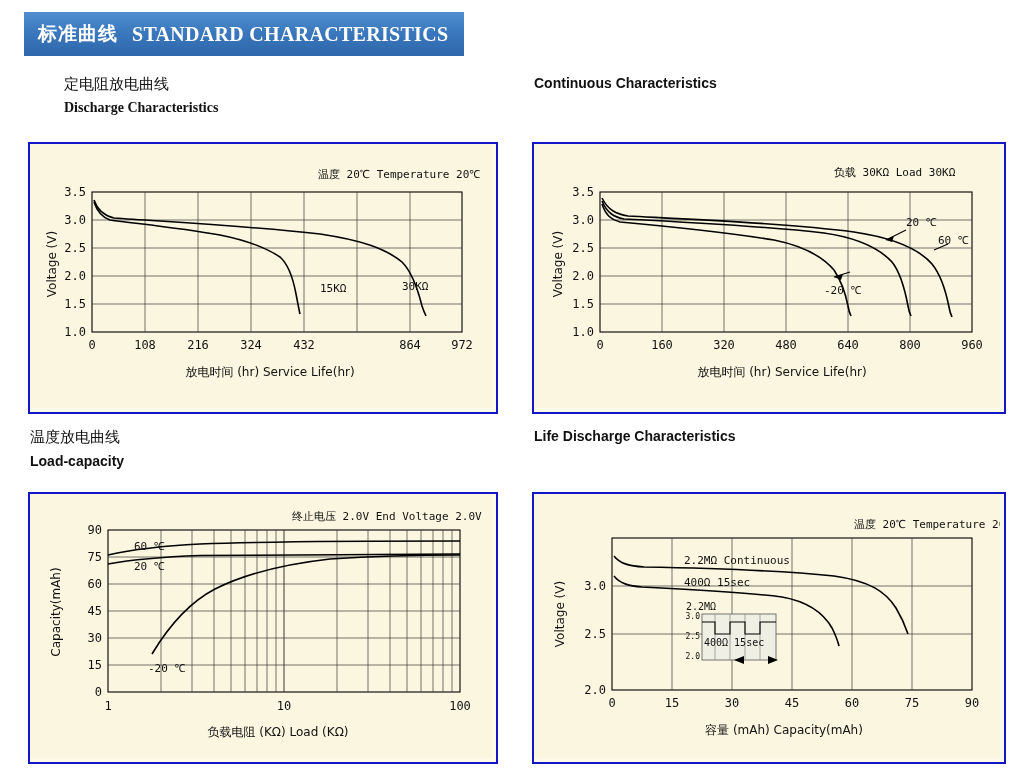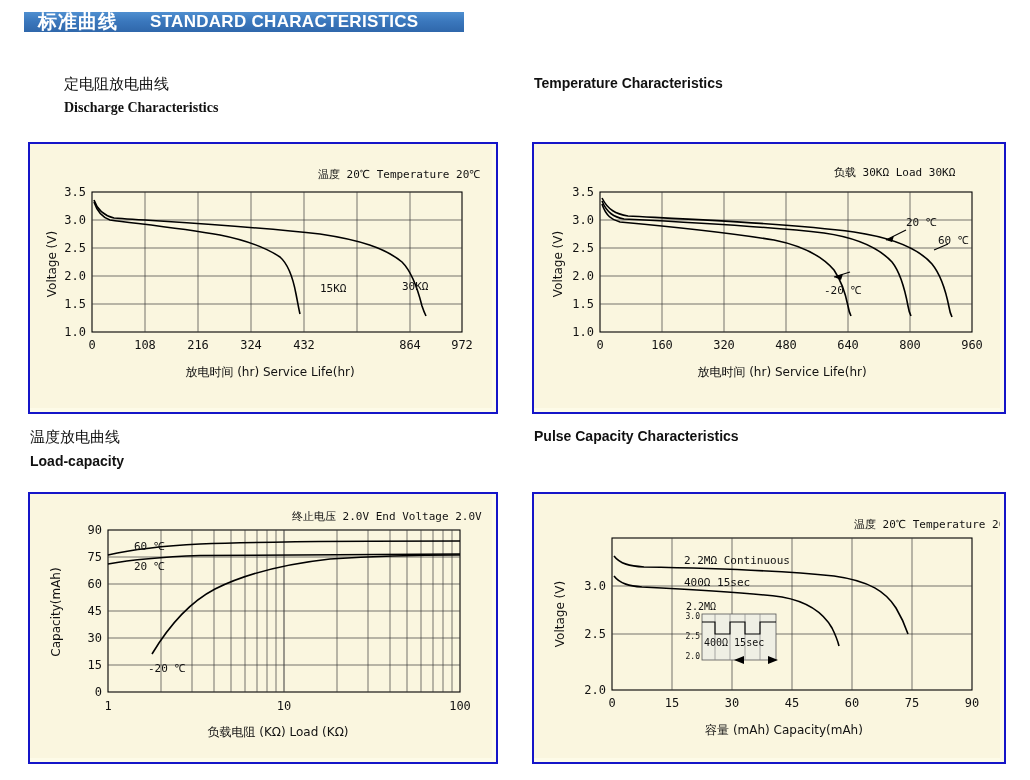--- a/index.html
+++ b/index.html
@@ -3,31 +3,31 @@
 <meta charset="utf-8">
 <style>
   html,body{margin:0;padding:0;}
   body{
     width:1030px;height:780px;background:#ffffff;
     font-family:"Liberation Sans",sans-serif;
     position:relative;overflow:hidden;
   }
   
   .banner{
-    position:absolute;left:24px;top:12px;width:440px;height:20px;
+    position:absolute;left:24px;top:12px;width:440px;height:44px;
     background:linear-gradient(to bottom,#4f8fd0 0%,#3b78bd 45%,#2f67ab 100%);
     display:flex;align-items:center;
   }
   .banner .cn{
     color:#ffffff;font-size:19px;font-weight:bold;margin-left:14px;
     font-family:"DejaVu Sans",sans-serif;letter-spacing:1px;
   }
   .banner .en{
-    color:#ffffff;font-size:17px;font-weight:bold;margin-left:32px;
-    font-family:Liberation Sans, sans-serif;letter-spacing:.3px;
+    color:#ffffff;font-size:20px;font-weight:bold;margin-left:14px;
+    font-family:Liberation Serif, serif;letter-spacing:.3px;
   }
 
   
   .cap{position:absolute;}
   .cap .cn{font-family:"DejaVu Sans",sans-serif;font-size:15px;color:#111;margin-bottom:6px;}
   .cap .en{font-size:14px;font-weight:bold;color:#111;}
   .cap.serif .en{font-family:"Liberation Serif",serif;font-size:14px;}
 
   
   .frame{
@@ -49,28 +49,28 @@
 <div class="banner">
   <span class="cn">标准曲线</span>
   <span class="en">STANDARD CHARACTERISTICS</span>
 </div>
 
 <div class="cap serif" style="left:30px;top:75px;margin-left:34px;">
   <div class="cn">定电阻放电曲线</div>
   <div class="en">Discharge Characteristics</div>
 </div>
 <div class="cap" style="left:534px;top:75px;">
-  <div class="en">Temperature Characteristics</div>
+  <div class="en">Continuous Characteristics</div>
 </div>
 <div class="cap" style="left:30px;top:428px;">
   <div class="cn">温度放电曲线</div>
   <div class="en">Load-capacity</div>
 </div>
 <div class="cap" style="left:534px;top:428px;">
-  <div class="en">Pulse Capacity Characteristics</div>
+  <div class="en">Life Discharge Characteristics</div>
 </div>
 
 <div class="frame" style="left:28px;top:142px;width:466px;height:268px;">
   <svg width="462" height="264" viewBox="0 0 462 264">
     <rect x="0" y="0" width="462" height="264" class="plotbg"></rect>
 
     <rect x="62" y="48" width="370" height="140" class="frameline"></rect>
     <g class="grid">
       <line x1="115" y1="48" x2="115" y2="188"></line>
       <line x1="168" y1="48" x2="168" y2="188"></line>

